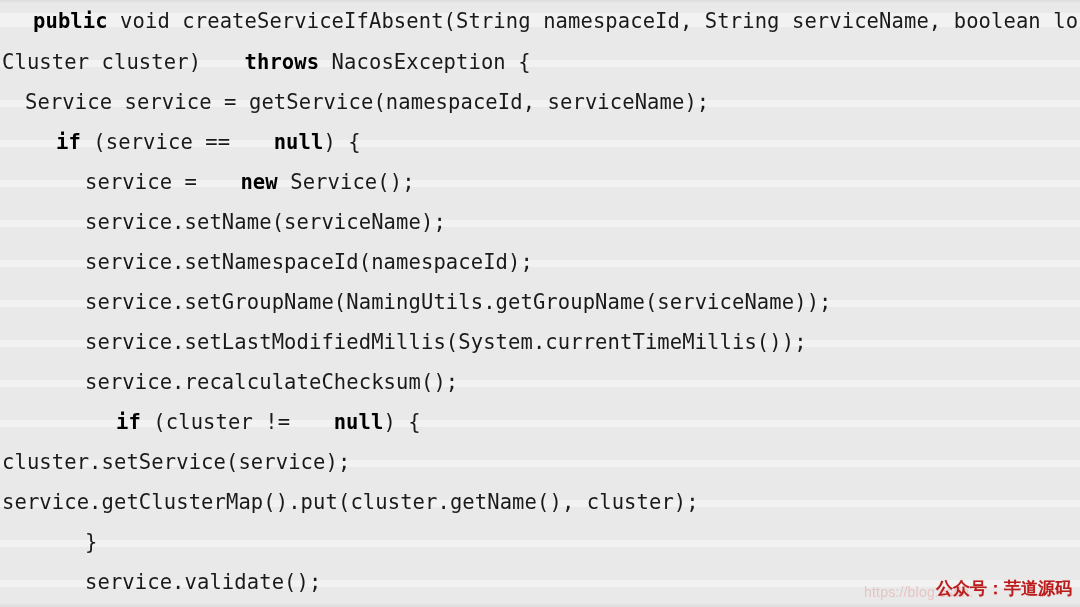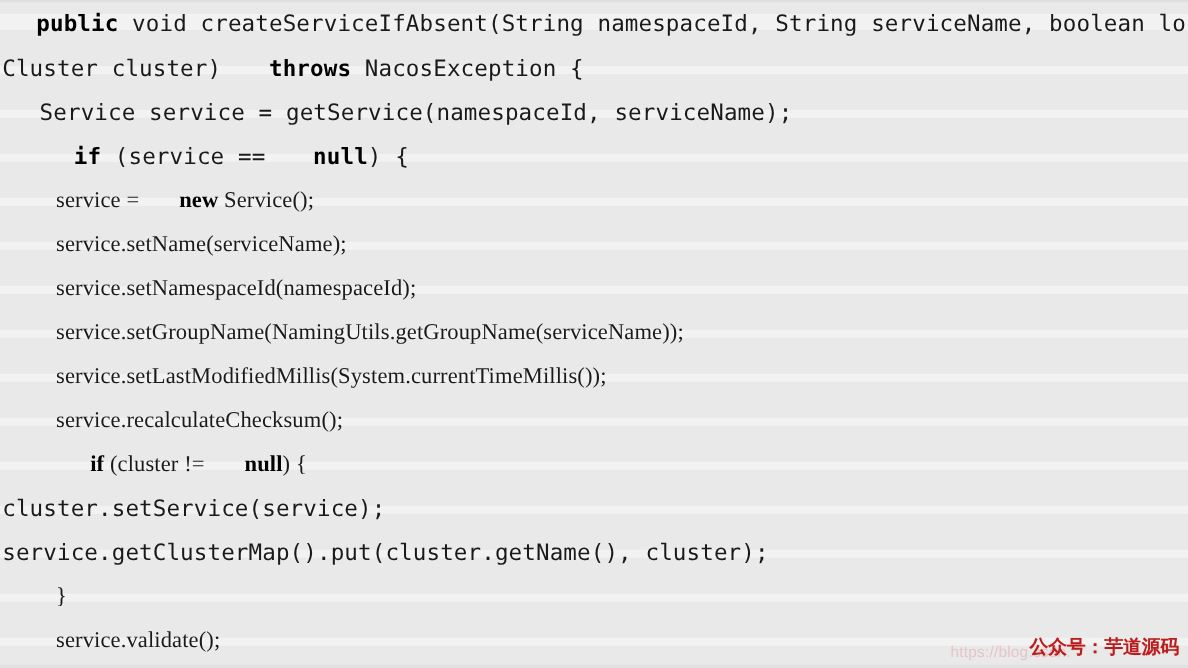--- a/index.html
+++ b/index.html
@@ -73,22 +73,22 @@
     color: #1a1a1a;
     white-space: pre;
     padding-left: 2px;
   }
   .code-line:first-child {
     line-height: 42px;
     height: 42px;
   }
 
   .ind-0 { padding-left: 2px; }
-  .ind-1 { padding-left: 36px; }
-  .ind-2 { padding-left: 51px; font-family: Liberation Serif, serif; }
+  .ind-1 { padding-left: 25px; }
+  .ind-2 { padding-left: 85px; }
   .ind-3 { }
 
   .kw { font-weight: bold; color: #000000; margin-left: 31px; }
 
   
   #watermark {
     position: absolute;
     right: 6px;
     bottom: 4px;
     z-index: 6;

